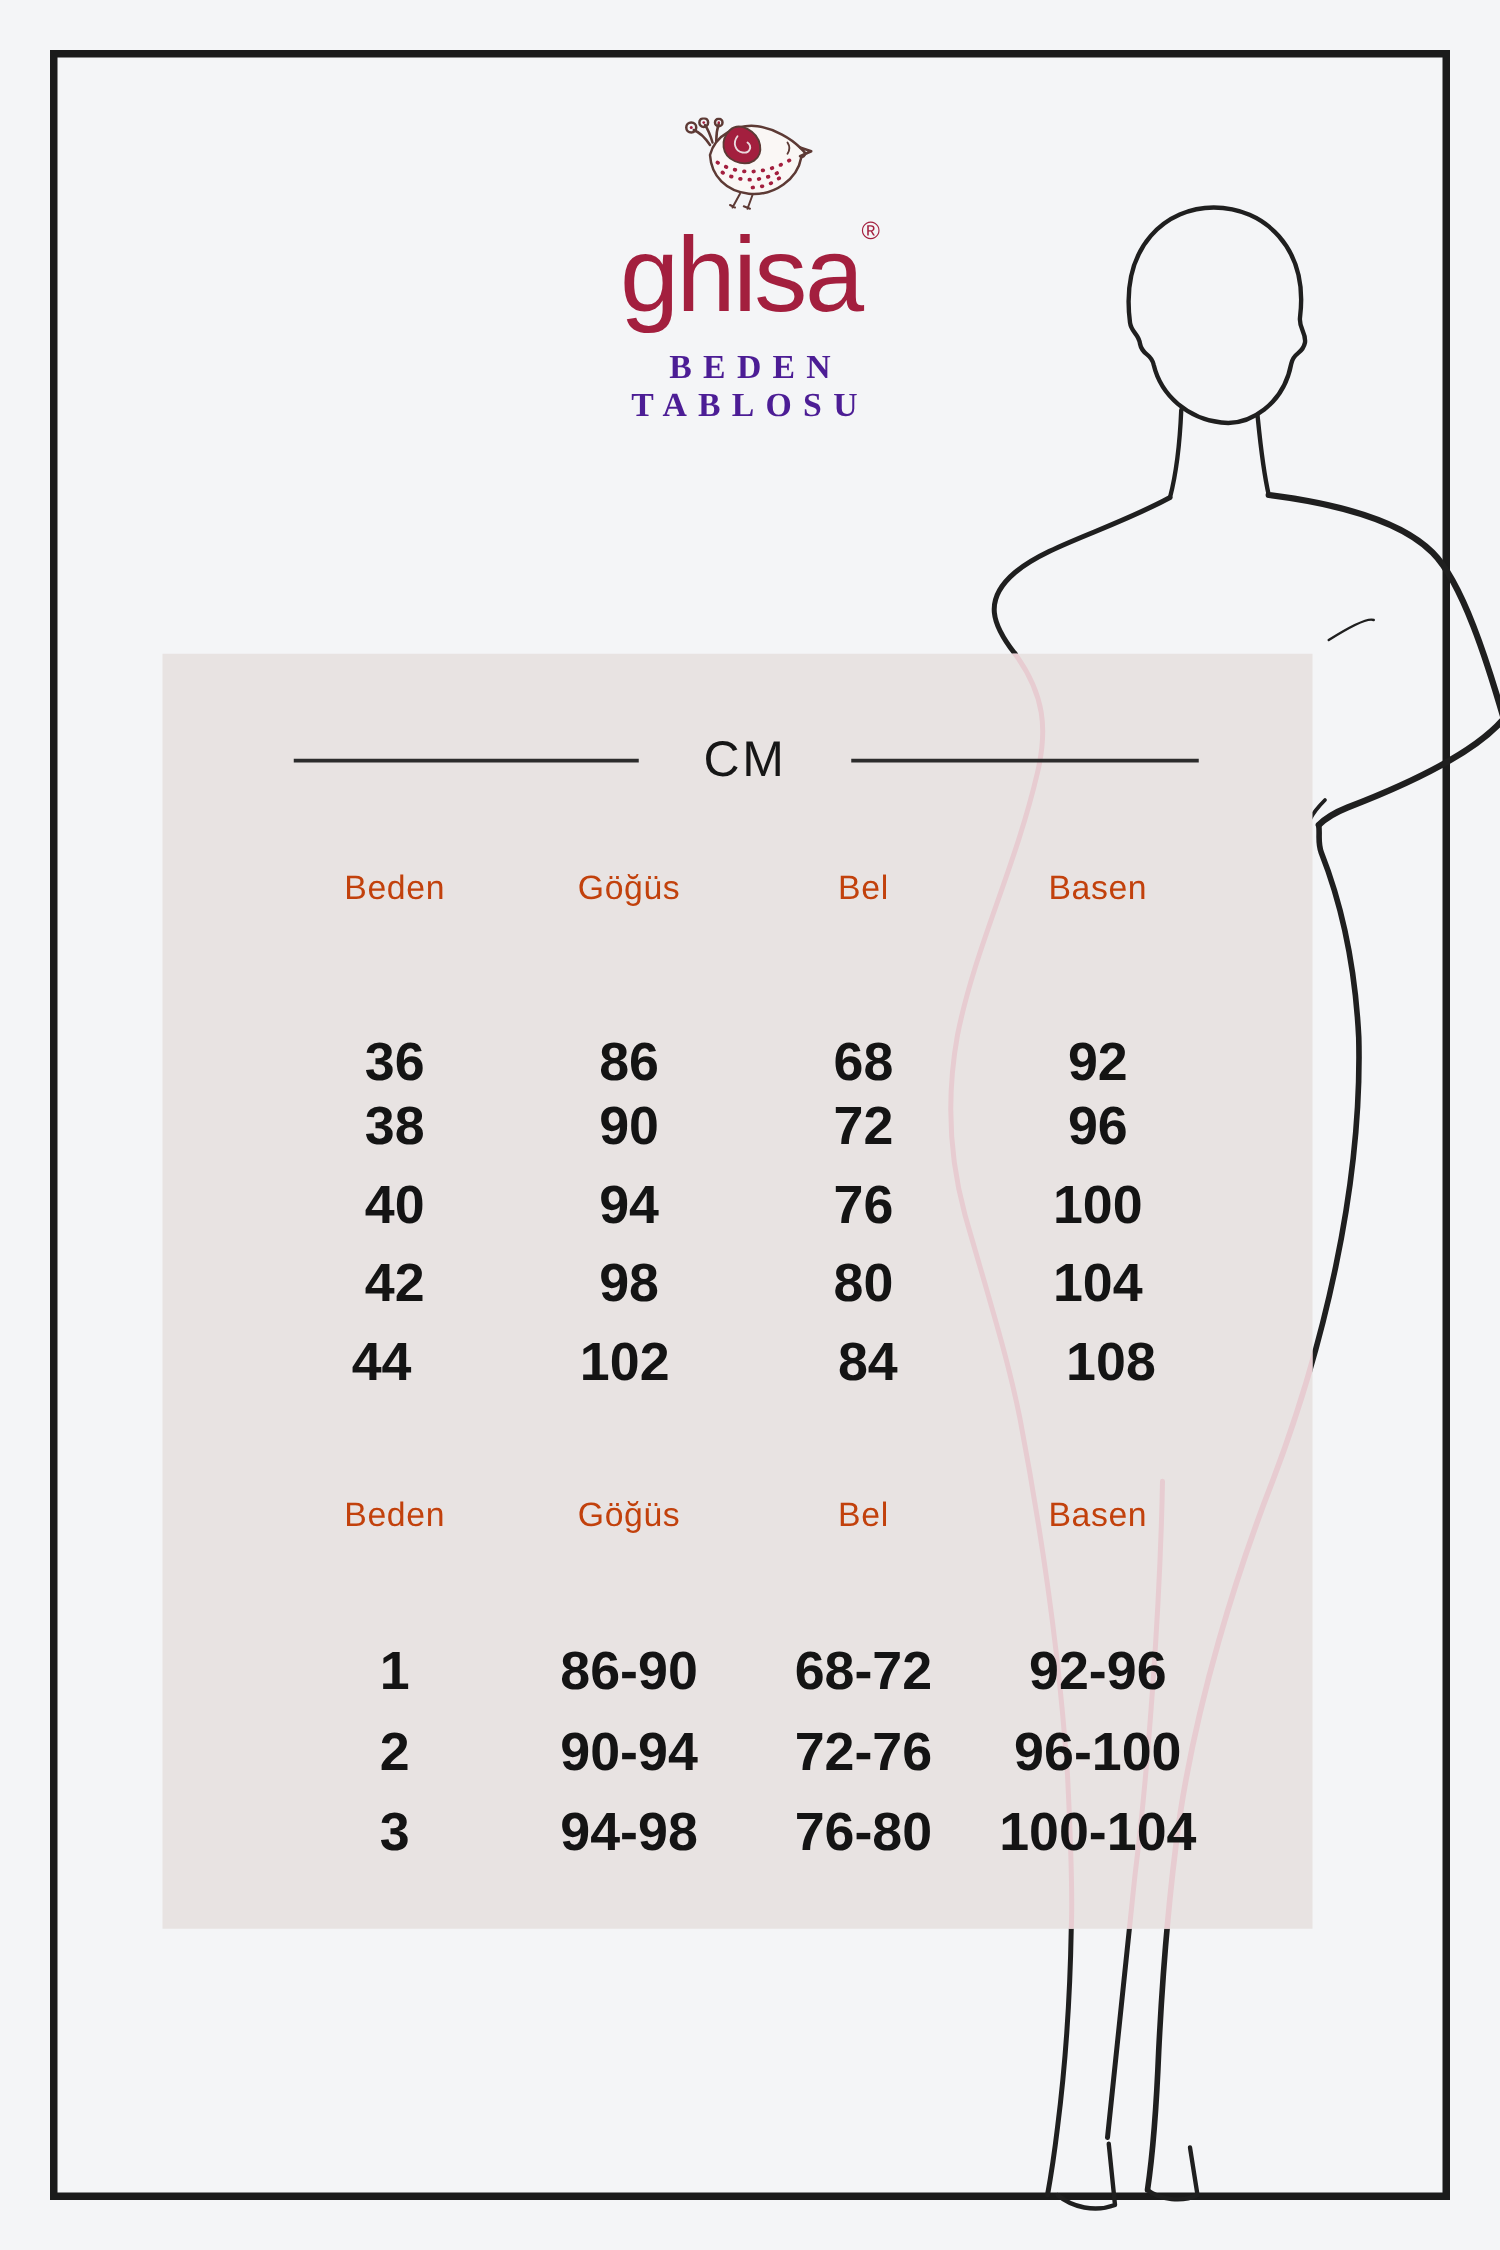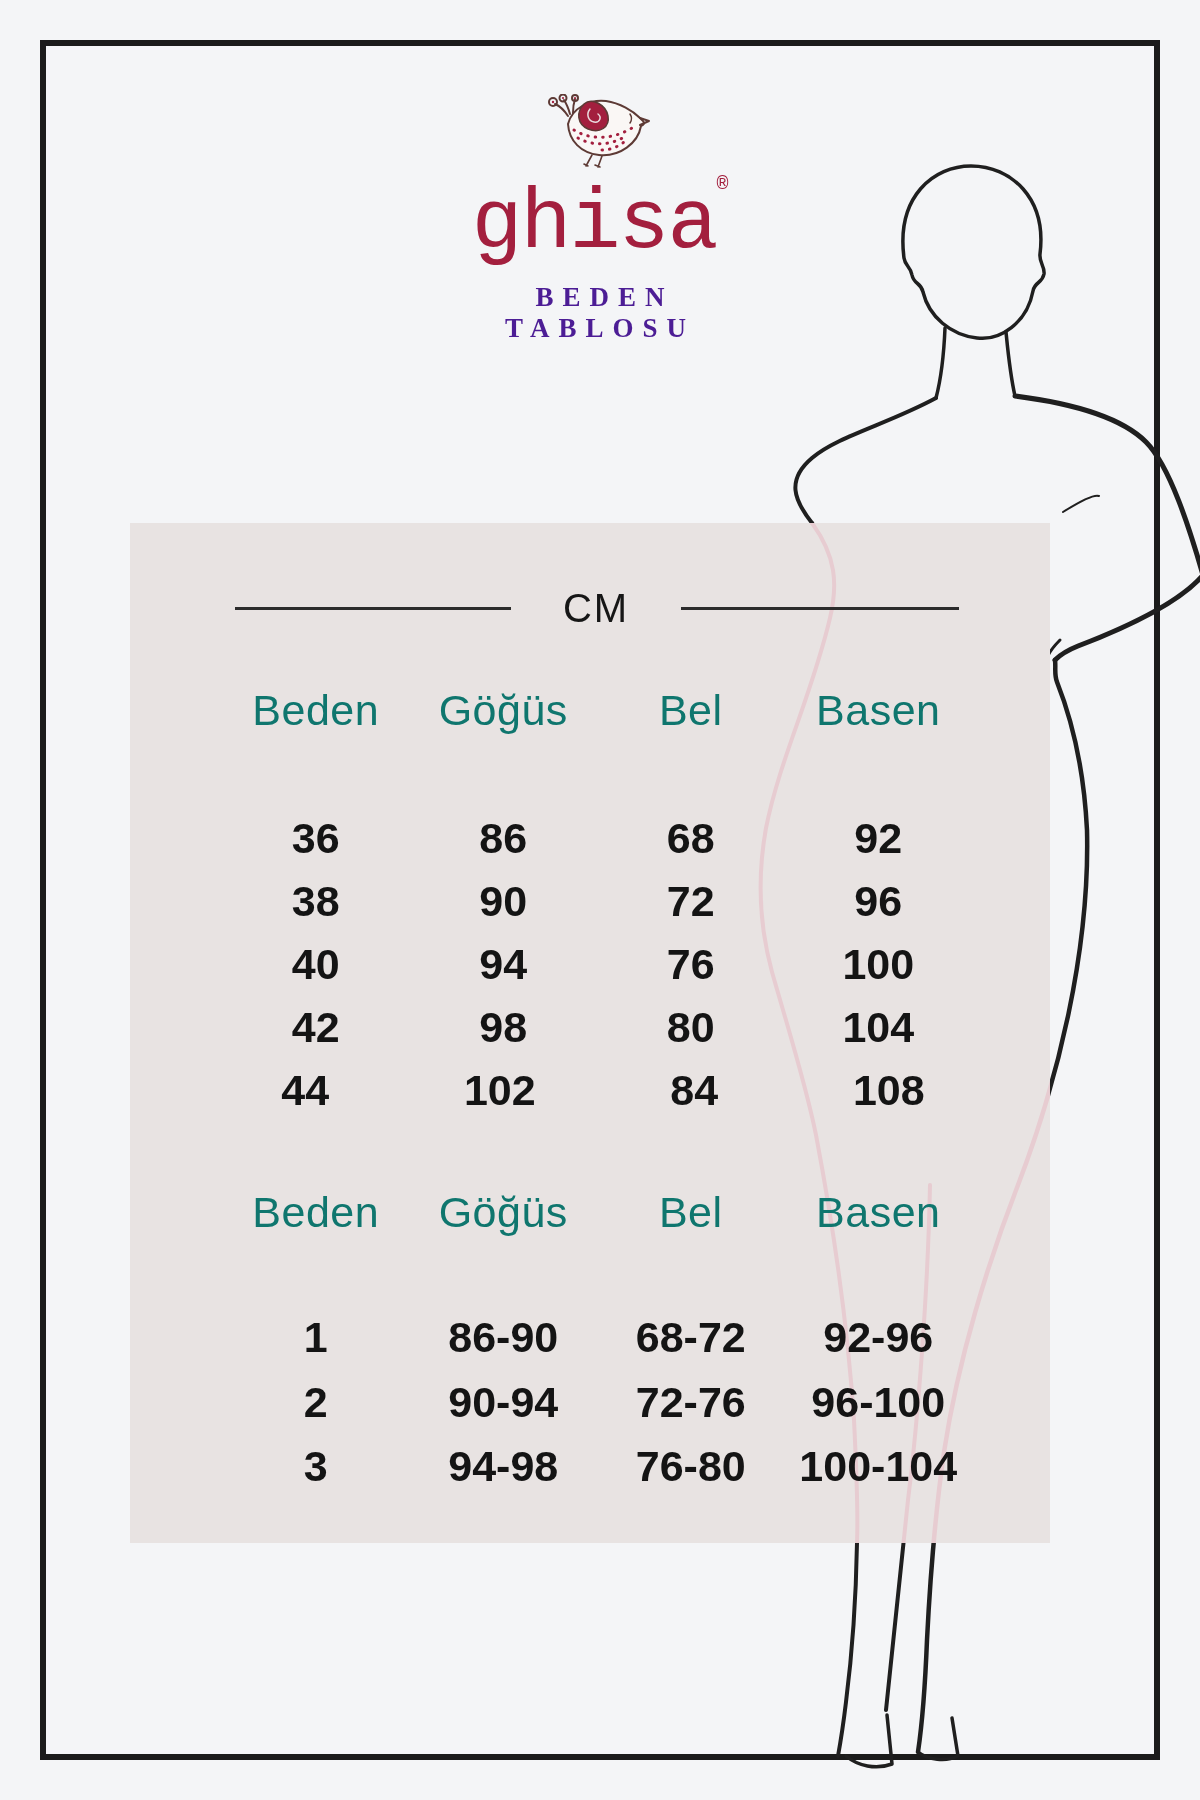--- a/index.html
+++ b/index.html
@@ -30,21 +30,21 @@
     z-index:2;
   }
   .figure-svg path{fill:none;stroke:#1f1f1f;stroke-linecap:round;stroke-linejoin:round;}
   .logo-block{
     position:absolute;left:440px;top:94px;width:320px;
     text-align:center;z-index:5;
   }
   .bird{display:block;margin:0 auto;}
   .wordmark{
     margin-top:2px;
-    font-family:Liberation Mono, monospace;
+    font-family:Liberation Sans, sans-serif;
     font-size:85px;font-weight:500;line-height:1.15;
     letter-spacing:-2px;
     color:var(--crimson);
   }
   .wordmark sup{
     font-size:20px;letter-spacing:0;
     vertical-align:58px;
   }
   .tagline{
     margin-top:8px;
@@ -79,24 +79,24 @@
   .cm-line{height:3px;background:#2c2c2c;}
   .cm-line.left{width:276px;}
   .cm-line.right{width:278px;}
   .cm-label{
     font-size:40px;font-weight:400;letter-spacing:2px;color:#161616;
   }
   .t-cell{
     font-size:43px;font-weight:700;color:#141414;
   }
   .header-row .t-cell{
-    font-size:43px;font-weight:400;letter-spacing:0.5px;color:#0f766e;
+    font-size:27px;font-weight:400;letter-spacing:0.5px;color:#c2410c;
   }
   .hdr1{top:161px;}
-  .row1-0{top:289px;}
+  .row1-0{top:301px;}
   .row1-1{top:352px;}
   .row1-2{top:415px;}
   .row1-3{top:478px;}
   .row1-4{top:541px;gap:28px;}
   .hdr2{top:663px;}
   .row2-0{top:788px;}
   .row2-1{top:853px;}
   .row2-2{top:917px;}
 </style>
 </head>

